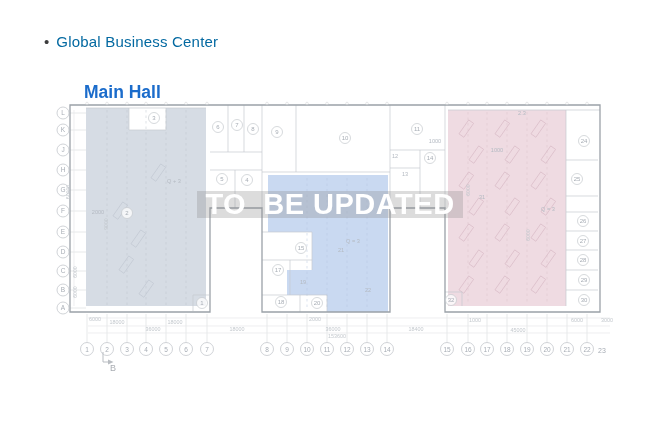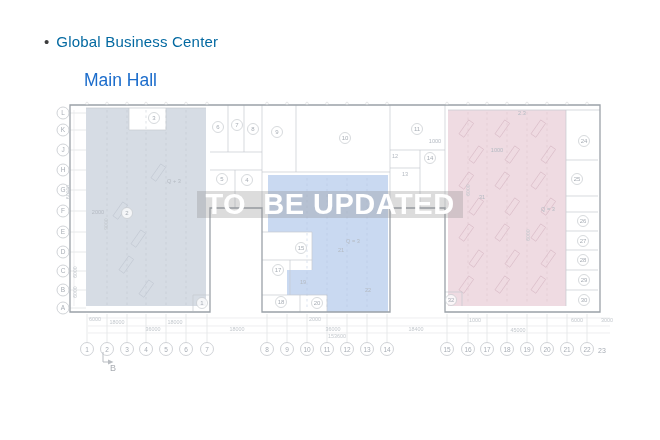--- a/index.html
+++ b/index.html
@@ -1,21 +1,21 @@
 <!DOCTYPE html>
 <html><head>
 <meta charset="utf-8">
 <style>
   html,body{margin:0;padding:0;background:#fff;}
   .page{position:relative;width:660px;height:440px;background:#ffffff;overflow:hidden;
         font-family:"Liberation Sans", sans-serif;}
   .title-row{position:absolute;left:44px;top:33px;display:flex;align-items:center;gap:7px;}
   .bullet{color:#3c3c3e;font-size:15px;line-height:1;}
   .title{color:#0369a1;font-size:15px;letter-spacing:.2px;}
-  .subtitle{position:absolute;left:84px;top:70px;color:#1b6ccb;font-size:17.5px;font-weight:400;}
+  .subtitle{position:absolute;left:84px;top:82px;color:#1b6ccb;font-size:17.5px;font-weight:700;}
   .plan-wrap{position:absolute;left:0;top:0;width:660px;height:440px;}
   svg{position:absolute;left:0;top:0;}
   .watermark{position:absolute;left:197px;top:191px;width:266px;height:27px;
              background:rgba(138,138,140,0.30);display:flex;align-items:center;justify-content:center;}
   .watermark span{color:#ffffff;font-size:29px;font-weight:800;letter-spacing:.5px;white-space:pre;}
 </style>
 </head>
 <body>
 
 <div class="page">

